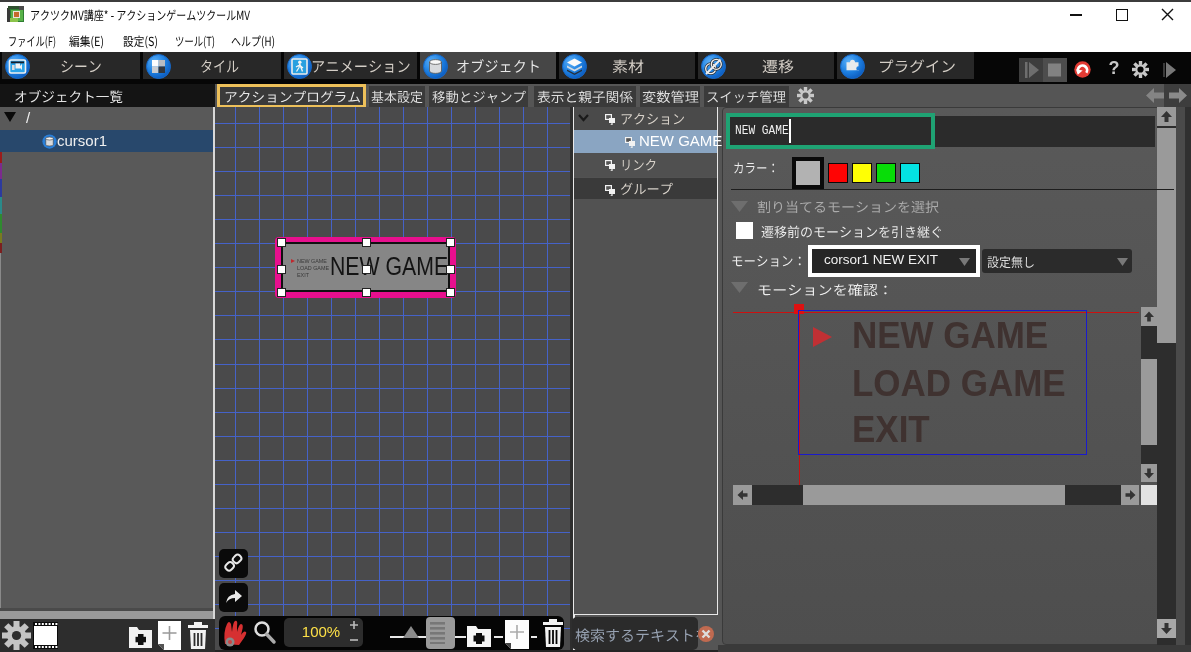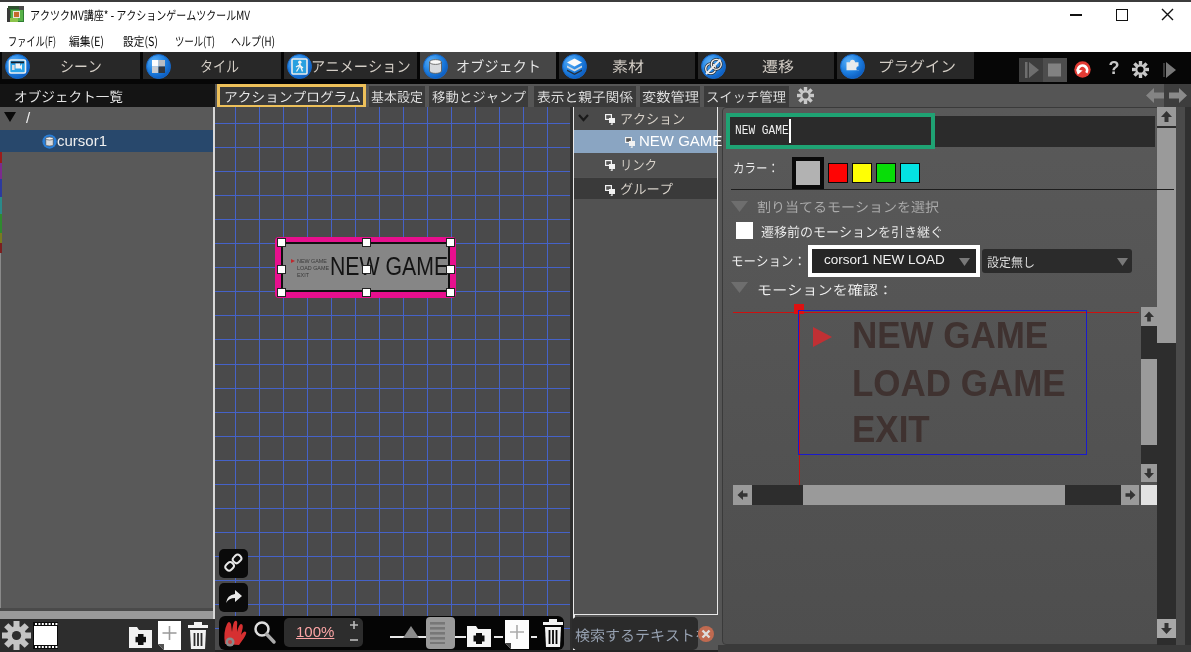--- a/index.html
+++ b/index.html
@@ -429,21 +429,21 @@
     <svg style="position:absolute;left:221px;top:618px" width="27" height="30" viewBox="0 0 27 30">
       <path d="M4 26 Q2 14 6 6 Q8 2 10 6 L11 14 Q12 4 14 3 Q17 2 16 8 L16 14 Q18 6 20 6 Q23 6 21 13 L20 17 Q23 12 25 14 Q26 15 23 20 L18 27 Z" fill="#d63031"></path>
       <circle cx="9" cy="24" r="4.5" fill="#8a8a8a"></circle>
       <circle cx="9" cy="24" r="2" fill="#c44"></circle>
     </svg>
     <svg style="position:absolute;left:252px;top:620px" width="26" height="26" viewBox="0 0 26 26">
       <circle cx="10" cy="9" r="6.5" fill="none" stroke="#ddd" stroke-width="2.5"></circle>
       <line x1="14.5" y1="14" x2="22" y2="22" stroke="#aaa" stroke-width="3.5" stroke-linecap="round"></line>
     </svg>
     <div style="position:absolute;left:284px;top:618px;width:79px;height:29px;background:#2d2d2d;border-radius:5px;"></div>
-    <div style="position:absolute;left:296px;top:623px;width:50px;height:20px;color:#fca5a5;font:15px 'Liberation Sans',sans-serif;text-decoration:underline;">100%</div>
+    <div style="position:absolute;left:296px;top:623px;width:50px;height:20px;color:#fde047;font:15px 'Liberation Sans',sans-serif;text-align:center;">100%</div>
     <svg style="position:absolute;left:347px;top:620px" width="14" height="25" viewBox="0 0 14 25">
       <path d="M7 1 L7 9 M3 5 L11 5" stroke="#bbb" stroke-width="1.6"></path>
       <path d="M3 20 L11 20" stroke="#bbb" stroke-width="1.6"></path>
     </svg>
     <div style="position:absolute;left:390px;top:636px;width:73px;height:2px;background:#e8e8e8;"></div>
     <svg style="position:absolute;left:403px;top:626px" width="16" height="12" viewBox="0 0 16 12">
       <path d="M8 0 L16 12 L0 12 Z" fill="#8a8a8a"></path>
     </svg>
     <div style="position:absolute;left:426px;top:617px;width:29px;height:32px;background:#9a9a9a;border-radius:4px;"></div>
     <svg style="position:absolute;left:429px;top:622px" width="23" height="22" viewBox="0 0 23 22">
@@ -575,21 +575,21 @@
         <path d="M3.2 -6.0V-1.2H2.2V-5.0H0.6V-6.0ZM3.2 -1.7Q3.6 -0.9 4.5 -0.5Q5.3 -0.1 6.5 -0.1Q7.0 -0.1 7.8 -0.1Q8.6 -0.1 9.5 -0.1Q10.3 -0.1 11.1 -0.1Q11.9 -0.1 12.5 -0.2Q12.5 -0.1 12.4 0.1Q12.3 0.3 12.3 0.5Q12.2 0.6 12.2 0.8Q11.7 0.8 10.9 0.8Q10.2 0.9 9.4 0.9Q8.5 0.9 7.8 0.8Q7.0 0.8 6.5 0.8Q5.2 0.8 4.3 0.4Q3.4 -0.1 2.8 -0.9Q2.3 -0.4 1.9 0.0Q1.5 0.5 1.0 1.0L0.5 0.0Q0.9 -0.3 1.4 -0.8Q1.9 -1.3 2.3 -1.7ZM0.7 -10.6 1.4 -11.1Q1.8 -10.7 2.2 -10.3Q2.6 -9.9 2.9 -9.5Q3.3 -9.1 3.4 -8.8L2.6 -8.2Q2.5 -8.5 2.2 -9.0Q1.8 -9.4 1.5 -9.8Q1.1 -10.2 0.7 -10.6ZM5.1 -8.7V-7.5H10.9V-8.7ZM4.2 -9.3H11.8V-6.9H4.2ZM3.8 -10.8H12.3V-10.1H3.8ZM3.6 -6.2H12.3V-5.4H3.6ZM6.4 -10.6H7.2V-7.1H6.4ZM8.6 -10.6H9.4V-7.1H8.6ZM6.6 -7.3 7.5 -7.1Q7.0 -5.7 6.1 -4.7Q5.1 -3.7 3.9 -3.1Q3.9 -3.1 3.7 -3.3Q3.6 -3.4 3.5 -3.5Q3.4 -3.6 3.3 -3.7Q4.4 -4.3 5.3 -5.2Q6.2 -6.1 6.6 -7.3ZM9.7 -6.0Q10.0 -5.5 10.4 -5.1Q10.9 -4.6 11.5 -4.3Q12.0 -3.9 12.6 -3.7Q12.4 -3.6 12.3 -3.4Q12.1 -3.2 12.0 -3.0Q11.4 -3.3 10.9 -3.7Q10.3 -4.1 9.8 -4.6Q9.3 -5.2 8.9 -5.7ZM5.8 -3.2H9.2V-4.0H5.5V-4.6H10.0V-2.5H5.8ZM5.3 -3.2H6.2V-1.9Q6.2 -1.6 6.4 -1.6Q6.6 -1.5 7.2 -1.5Q7.3 -1.5 7.6 -1.5Q7.8 -1.5 8.2 -1.5Q8.6 -1.5 8.9 -1.5Q9.3 -1.5 9.6 -1.5Q9.9 -1.5 10.0 -1.5Q10.3 -1.5 10.5 -1.6Q10.6 -1.6 10.7 -1.9Q10.8 -2.1 10.8 -2.6Q10.9 -2.5 11.2 -2.4Q11.4 -2.3 11.5 -2.3Q11.5 -1.7 11.4 -1.3Q11.2 -1.0 10.9 -0.9Q10.6 -0.8 10.1 -0.8Q10.0 -0.8 9.7 -0.8Q9.4 -0.8 9.0 -0.8Q8.6 -0.8 8.2 -0.8Q7.8 -0.8 7.5 -0.8Q7.2 -0.8 7.1 -0.8Q6.4 -0.8 6.1 -0.8Q5.7 -0.9 5.5 -1.2Q5.3 -1.4 5.3 -1.9Z M21.4 -11.3 22.3 -11.2Q21.8 -10.2 20.9 -9.2Q20.0 -8.3 18.7 -7.5Q18.6 -7.7 18.5 -7.8Q18.4 -7.9 18.3 -8.1Q18.1 -8.2 18.0 -8.2Q19.2 -8.9 20.1 -9.7Q20.9 -10.6 21.4 -11.3ZM21.0 -10.2H24.2V-9.3H20.5ZM23.9 -10.2H24.0L24.2 -10.2L24.8 -9.9Q24.4 -8.8 23.8 -8.0Q23.2 -7.2 22.4 -6.5Q21.6 -5.9 20.7 -5.4Q19.7 -5.0 18.8 -4.7Q18.7 -4.9 18.5 -5.1Q18.4 -5.4 18.3 -5.5Q19.2 -5.7 20.0 -6.1Q20.9 -6.5 21.6 -7.1Q22.4 -7.7 23.0 -8.4Q23.5 -9.1 23.9 -10.0ZM19.7 -8.4 20.3 -8.9Q20.7 -8.7 21.1 -8.4Q21.4 -8.1 21.8 -7.8Q22.1 -7.5 22.3 -7.3L21.6 -6.7Q21.5 -6.9 21.1 -7.2Q20.8 -7.5 20.4 -7.8Q20.0 -8.1 19.7 -8.4ZM22.0 -6.3 23.0 -6.1Q22.4 -5.0 21.4 -3.9Q20.3 -2.9 18.8 -2.1Q18.8 -2.2 18.6 -2.3Q18.5 -2.5 18.4 -2.6Q18.3 -2.7 18.2 -2.8Q19.1 -3.3 19.9 -3.8Q20.6 -4.4 21.2 -5.0Q21.7 -5.7 22.0 -6.3ZM21.7 -5.0H24.8V-4.1H21.1ZM24.5 -5.0H24.7L24.9 -5.0L25.5 -4.7Q25.1 -3.4 24.4 -2.5Q23.7 -1.5 22.8 -0.8Q21.8 -0.1 20.7 0.3Q19.7 0.8 18.5 1.1Q18.4 0.9 18.3 0.6Q18.1 0.4 18.0 0.2Q19.1 0.0 20.1 -0.4Q21.1 -0.8 22.0 -1.4Q22.9 -2.0 23.5 -2.9Q24.1 -3.7 24.5 -4.8ZM20.0 -2.9 20.6 -3.5Q21.1 -3.3 21.5 -3.0Q21.9 -2.7 22.3 -2.3Q22.7 -2.0 22.9 -1.7L22.2 -1.1Q22.0 -1.4 21.6 -1.7Q21.3 -2.0 20.8 -2.4Q20.4 -2.7 20.0 -2.9ZM15.8 -10.2H16.7V1.1H15.8ZM13.6 -7.5H18.3V-6.6H13.6ZM15.8 -7.2 16.4 -6.9Q16.2 -6.2 15.9 -5.4Q15.7 -4.7 15.3 -3.9Q15.0 -3.2 14.6 -2.5Q14.2 -1.9 13.9 -1.4Q13.8 -1.6 13.6 -1.9Q13.5 -2.1 13.4 -2.3Q13.7 -2.7 14.1 -3.3Q14.4 -3.9 14.8 -4.5Q15.1 -5.2 15.4 -5.9Q15.6 -6.5 15.8 -7.2ZM17.7 -11.1 18.4 -10.4Q17.8 -10.1 17.0 -9.9Q16.2 -9.7 15.4 -9.5Q14.6 -9.4 13.8 -9.3Q13.8 -9.4 13.7 -9.7Q13.6 -9.9 13.6 -10.1Q14.3 -10.2 15.1 -10.3Q15.8 -10.5 16.5 -10.7Q17.2 -10.9 17.7 -11.1ZM16.7 -5.8Q16.8 -5.7 17.0 -5.4Q17.3 -5.2 17.6 -4.9Q17.9 -4.5 18.1 -4.3Q18.4 -4.0 18.5 -3.9L17.9 -3.1Q17.8 -3.3 17.6 -3.6Q17.4 -3.9 17.1 -4.3Q16.8 -4.6 16.6 -4.9Q16.4 -5.2 16.2 -5.4Z M26.7 -9.2H38.3V-8.3H26.7ZM28.0 -4.9H31.7V-4.1H28.0ZM28.0 -2.7H31.7V-1.9H28.0ZM33.9 -6.9H34.8V-1.4H33.9ZM31.3 -7.1H32.3V-0.1Q32.3 0.3 32.2 0.5Q32.1 0.7 31.8 0.9Q31.5 1.0 31.1 1.0Q30.6 1.0 30.0 1.0Q29.9 0.8 29.9 0.6Q29.8 0.3 29.7 0.1Q30.1 0.1 30.6 0.1Q31.0 0.2 31.1 0.1Q31.2 0.1 31.3 0.1Q31.3 0.0 31.3 -0.1ZM36.5 -7.4H37.4V-0.2Q37.4 0.3 37.3 0.5Q37.2 0.7 36.9 0.9Q36.6 1.0 36.1 1.0Q35.6 1.0 34.9 1.0Q34.8 0.8 34.7 0.5Q34.6 0.3 34.5 0.1Q35.1 0.1 35.6 0.1Q36.0 0.1 36.2 0.1Q36.4 0.1 36.4 0.0Q36.5 -0.0 36.5 -0.2ZM28.7 -11.0 29.6 -11.4Q30.0 -10.9 30.4 -10.4Q30.7 -9.9 30.9 -9.5L29.9 -9.1Q29.8 -9.5 29.4 -10.0Q29.1 -10.6 28.7 -11.0ZM35.4 -11.4 36.4 -11.1Q36.1 -10.4 35.7 -9.8Q35.2 -9.1 34.9 -8.7L34.0 -9.0Q34.3 -9.3 34.5 -9.7Q34.8 -10.2 35.0 -10.6Q35.2 -11.0 35.4 -11.4ZM27.5 -7.1H31.6V-6.2H28.4V1.0H27.5Z M46.3 -9.2Q46.2 -8.2 46.0 -7.0Q45.8 -5.9 45.5 -4.8Q45.1 -3.4 44.6 -2.5Q44.1 -1.5 43.6 -1.1Q43.1 -0.6 42.5 -0.6Q41.9 -0.6 41.4 -1.0Q40.8 -1.5 40.5 -2.3Q40.1 -3.1 40.1 -4.2Q40.1 -5.3 40.6 -6.3Q41.0 -7.3 41.8 -8.0Q42.6 -8.8 43.6 -9.2Q44.6 -9.7 45.8 -9.7Q47.0 -9.7 47.9 -9.3Q48.8 -8.9 49.5 -8.2Q50.1 -7.6 50.5 -6.6Q50.8 -5.7 50.8 -4.7Q50.8 -3.3 50.2 -2.2Q49.7 -1.1 48.6 -0.5Q47.5 0.2 45.9 0.4L45.3 -0.6Q45.6 -0.6 45.9 -0.7Q46.2 -0.7 46.4 -0.8Q47.1 -0.9 47.7 -1.2Q48.2 -1.5 48.7 -2.0Q49.2 -2.5 49.5 -3.2Q49.7 -3.9 49.7 -4.8Q49.7 -5.6 49.5 -6.3Q49.2 -7.0 48.7 -7.5Q48.2 -8.1 47.5 -8.4Q46.7 -8.7 45.8 -8.7Q44.7 -8.7 43.9 -8.3Q43.0 -7.9 42.4 -7.2Q41.8 -6.6 41.5 -5.8Q41.2 -5.0 41.2 -4.3Q41.2 -3.4 41.4 -2.9Q41.6 -2.4 41.9 -2.1Q42.2 -1.8 42.5 -1.8Q42.8 -1.8 43.1 -2.2Q43.5 -2.5 43.8 -3.2Q44.1 -3.9 44.5 -5.0Q44.8 -6.0 45.0 -7.1Q45.2 -8.2 45.2 -9.2Z M54.4 -9.6Q54.6 -9.6 54.9 -9.6Q55.2 -9.5 55.5 -9.5Q55.8 -9.5 56.2 -9.5Q56.7 -9.5 57.3 -9.5Q57.9 -9.5 58.6 -9.5Q59.3 -9.5 59.9 -9.5Q60.5 -9.5 61.0 -9.5Q61.5 -9.5 61.7 -9.5Q62.0 -9.5 62.3 -9.5Q62.6 -9.6 62.8 -9.6V-8.5Q62.5 -8.5 62.3 -8.5Q62.1 -8.5 61.7 -8.5Q61.5 -8.5 61.0 -8.5Q60.5 -8.5 59.8 -8.5Q59.2 -8.5 58.5 -8.5Q57.8 -8.5 57.2 -8.5Q56.6 -8.5 56.1 -8.5Q55.7 -8.5 55.5 -8.5Q55.2 -8.5 54.9 -8.5Q54.6 -8.5 54.4 -8.5ZM58.3 -5.2Q58.3 -4.9 58.3 -4.4Q58.3 -3.9 58.3 -3.4Q58.3 -2.9 58.3 -2.5Q58.3 -2.1 58.3 -2.0Q58.3 -1.5 58.7 -1.2Q59.1 -0.9 60.0 -0.9Q60.9 -0.9 61.7 -0.9Q62.6 -1.0 63.4 -1.1L63.3 0.1Q62.8 0.1 62.3 0.1Q61.7 0.2 61.1 0.2Q60.5 0.2 59.8 0.2Q58.9 0.2 58.3 -0.0Q57.7 -0.2 57.5 -0.7Q57.2 -1.1 57.2 -1.6Q57.2 -2.0 57.2 -2.5Q57.2 -2.9 57.2 -3.4Q57.2 -3.9 57.2 -4.4Q57.2 -4.9 57.2 -5.3Q57.2 -5.5 57.2 -5.8Q57.2 -6.2 57.2 -6.6Q57.2 -7.1 57.2 -7.5Q57.2 -8.0 57.2 -8.3Q57.2 -8.7 57.2 -8.9L58.3 -8.8Q58.3 -8.7 58.3 -8.3Q58.3 -7.9 58.3 -7.5Q58.3 -7.0 58.3 -6.5Q58.3 -6.1 58.3 -5.7Q58.3 -5.4 58.3 -5.2ZM53.5 -5.8Q53.8 -5.7 54.1 -5.7Q54.5 -5.7 54.7 -5.7Q54.9 -5.7 55.4 -5.7Q55.9 -5.7 56.6 -5.7Q57.2 -5.7 58.0 -5.7Q58.8 -5.7 59.5 -5.7Q60.3 -5.7 60.9 -5.7Q61.6 -5.7 62.1 -5.7Q62.5 -5.7 62.7 -5.7Q62.9 -5.7 63.0 -5.7Q63.2 -5.7 63.4 -5.7Q63.6 -5.7 63.8 -5.7L63.8 -4.6Q63.6 -4.7 63.3 -4.7Q63.0 -4.7 62.7 -4.7Q62.5 -4.7 62.1 -4.7Q61.6 -4.7 60.9 -4.7Q60.3 -4.7 59.5 -4.7Q58.8 -4.7 58.0 -4.7Q57.2 -4.7 56.6 -4.7Q55.9 -4.7 55.4 -4.7Q54.9 -4.7 54.7 -4.7Q54.5 -4.7 54.1 -4.7Q53.8 -4.6 53.5 -4.6Z M66.3 -5.8Q66.5 -5.8 66.8 -5.8Q67.1 -5.8 67.4 -5.8Q67.8 -5.8 68.1 -5.8Q68.3 -5.8 68.8 -5.8Q69.2 -5.8 69.8 -5.8Q70.4 -5.8 71.0 -5.8Q71.7 -5.8 72.4 -5.8Q73.0 -5.8 73.6 -5.8Q74.2 -5.8 74.6 -5.8Q75.1 -5.8 75.3 -5.8Q75.8 -5.8 76.1 -5.8Q76.4 -5.8 76.7 -5.8V-4.5Q76.5 -4.5 76.1 -4.6Q75.7 -4.6 75.3 -4.6Q75.1 -4.6 74.6 -4.6Q74.2 -4.6 73.6 -4.6Q73.0 -4.6 72.4 -4.6Q71.7 -4.6 71.0 -4.6Q70.4 -4.6 69.8 -4.6Q69.2 -4.6 68.8 -4.6Q68.3 -4.6 68.1 -4.6Q67.6 -4.6 67.1 -4.6Q66.6 -4.6 66.3 -4.5Z M81.9 -10.4Q82.2 -10.2 82.6 -9.9Q83.0 -9.7 83.4 -9.4Q83.8 -9.1 84.2 -8.9Q84.5 -8.6 84.7 -8.5L84.1 -7.5Q83.9 -7.7 83.5 -8.0Q83.2 -8.2 82.8 -8.5Q82.4 -8.8 82.0 -9.0Q81.6 -9.3 81.3 -9.5ZM80.0 -0.7Q80.7 -0.9 81.4 -1.1Q82.2 -1.3 82.9 -1.6Q83.7 -1.9 84.3 -2.3Q85.4 -2.9 86.3 -3.7Q87.2 -4.5 88.0 -5.4Q88.7 -6.3 89.2 -7.2L89.9 -6.1Q89.0 -4.8 87.7 -3.5Q86.4 -2.3 84.9 -1.3Q84.2 -0.9 83.4 -0.6Q82.7 -0.2 81.9 0.0Q81.2 0.2 80.6 0.4ZM80.0 -7.3Q80.2 -7.2 80.6 -6.9Q81.0 -6.7 81.5 -6.4Q81.9 -6.1 82.2 -5.9Q82.6 -5.7 82.8 -5.5L82.2 -4.6Q82.0 -4.8 81.6 -5.0Q81.3 -5.2 80.8 -5.5Q80.4 -5.8 80.1 -6.0Q79.7 -6.3 79.4 -6.4Z M93.9 -7.4Q94.0 -7.4 94.3 -7.4Q94.5 -7.4 94.8 -7.4Q95.1 -7.4 95.2 -7.4Q95.4 -7.4 95.9 -7.4Q96.4 -7.4 97.0 -7.4Q97.6 -7.4 98.2 -7.4Q98.9 -7.4 99.4 -7.4Q99.9 -7.4 100.2 -7.4Q100.5 -7.4 100.7 -7.4Q100.9 -7.4 101.1 -7.4Q101.0 -7.3 101.0 -7.1Q101.0 -6.9 101.0 -6.7Q101.0 -6.6 101.0 -6.1Q101.0 -5.7 101.0 -5.0Q101.0 -4.3 101.0 -3.6Q101.0 -2.8 101.0 -2.1Q101.0 -1.4 101.0 -0.8Q101.0 -0.3 101.0 0.0Q101.0 0.2 101.0 0.4Q101.1 0.6 101.1 0.8H100.0Q100.0 0.6 100.0 0.4Q100.0 0.2 100.0 -0.0Q100.0 -0.4 100.0 -0.9Q100.0 -1.5 100.0 -2.2Q100.0 -2.9 100.0 -3.6Q100.0 -4.3 100.0 -4.9Q100.0 -5.5 100.0 -5.9Q100.0 -6.3 100.0 -6.4Q99.9 -6.4 99.6 -6.4Q99.2 -6.4 98.8 -6.4Q98.3 -6.4 97.7 -6.4Q97.2 -6.4 96.7 -6.4Q96.2 -6.4 95.8 -6.4Q95.4 -6.4 95.2 -6.4Q95.1 -6.4 94.8 -6.4Q94.5 -6.4 94.3 -6.4Q94.0 -6.4 93.9 -6.4ZM94.2 -4.2Q94.4 -4.2 94.7 -4.2Q95.0 -4.2 95.3 -4.2Q95.5 -4.2 95.9 -4.2Q96.3 -4.2 96.9 -4.2Q97.5 -4.2 98.1 -4.2Q98.7 -4.2 99.2 -4.2Q99.7 -4.2 100.1 -4.2Q100.5 -4.2 100.6 -4.2V-3.2Q100.5 -3.2 100.1 -3.2Q99.7 -3.2 99.2 -3.2Q98.7 -3.2 98.1 -3.2Q97.5 -3.2 96.9 -3.2Q96.3 -3.2 95.9 -3.2Q95.5 -3.2 95.4 -3.2Q95.0 -3.2 94.7 -3.2Q94.4 -3.2 94.2 -3.2ZM93.7 -0.8Q93.9 -0.8 94.2 -0.8Q94.5 -0.8 94.8 -0.8Q95.0 -0.8 95.4 -0.8Q95.9 -0.8 96.5 -0.8Q97.1 -0.8 97.7 -0.8Q98.4 -0.8 99.0 -0.8Q99.6 -0.8 100.0 -0.8Q100.4 -0.8 100.6 -0.8V0.2Q100.4 0.2 100.0 0.2Q99.5 0.2 99.0 0.2Q98.4 0.2 97.7 0.2Q97.1 0.2 96.5 0.2Q95.9 0.2 95.4 0.2Q95.0 0.2 94.8 0.2Q94.5 0.2 94.2 0.2Q93.9 0.2 93.7 0.2Z M107.0 -9.9Q107.3 -9.6 107.8 -9.3Q108.2 -8.9 108.7 -8.5Q109.2 -8.1 109.6 -7.8Q110.0 -7.4 110.3 -7.1L109.4 -6.2Q109.2 -6.5 108.8 -6.9Q108.4 -7.3 108.0 -7.7Q107.5 -8.1 107.0 -8.5Q106.6 -8.8 106.2 -9.1ZM105.8 -0.8Q107.0 -1.0 107.9 -1.3Q108.9 -1.6 109.6 -2.0Q110.4 -2.4 111.0 -2.8Q112.0 -3.5 112.9 -4.3Q113.7 -5.2 114.4 -6.1Q115.0 -7.0 115.4 -7.8L116.0 -6.6Q115.6 -5.8 114.9 -4.9Q114.3 -4.1 113.4 -3.3Q112.6 -2.5 111.6 -1.8Q111.0 -1.4 110.2 -1.0Q109.4 -0.6 108.5 -0.3Q107.6 0.1 106.5 0.3Z M123.0 -10.7Q122.9 -10.3 122.8 -9.7Q122.6 -9.2 122.4 -8.5Q122.1 -7.9 121.8 -7.2Q121.5 -6.6 121.1 -6.1Q121.3 -6.2 121.6 -6.3Q121.9 -6.4 122.3 -6.5Q122.6 -6.6 122.9 -6.6Q123.6 -6.6 124.1 -6.1Q124.7 -5.7 124.7 -4.8Q124.7 -4.6 124.7 -4.2Q124.7 -3.8 124.7 -3.4Q124.7 -2.9 124.7 -2.5Q124.7 -2.1 124.7 -1.8H123.7Q123.7 -2.0 123.7 -2.4Q123.7 -2.8 123.7 -3.2Q123.8 -3.6 123.8 -3.9Q123.8 -4.3 123.8 -4.6Q123.7 -5.2 123.4 -5.4Q123.1 -5.7 122.5 -5.7Q121.9 -5.7 121.3 -5.4Q120.7 -5.2 120.3 -4.7Q120.0 -4.4 119.7 -4.1Q119.5 -3.7 119.1 -3.3L118.2 -4.0Q119.2 -4.9 119.8 -5.8Q120.4 -6.6 120.8 -7.3Q121.2 -8.0 121.4 -8.6Q121.6 -9.1 121.8 -9.7Q121.9 -10.3 121.9 -10.8ZM118.5 -9.2Q119.1 -9.1 119.7 -9.1Q120.3 -9.1 120.7 -9.1Q121.6 -9.1 122.6 -9.1Q123.6 -9.2 124.6 -9.3Q125.7 -9.4 126.6 -9.5L126.6 -8.5Q125.9 -8.4 125.1 -8.3Q124.3 -8.3 123.6 -8.2Q122.8 -8.2 122.0 -8.1Q121.3 -8.1 120.7 -8.1Q120.4 -8.1 120.0 -8.1Q119.7 -8.1 119.3 -8.2Q118.9 -8.2 118.5 -8.2ZM128.5 -6.0Q128.3 -5.9 128.1 -5.8Q127.9 -5.8 127.7 -5.7Q127.5 -5.6 127.3 -5.5Q126.6 -5.2 125.7 -4.9Q124.8 -4.5 123.9 -4.0Q123.3 -3.6 122.8 -3.2Q122.3 -2.9 122.0 -2.5Q121.7 -2.1 121.7 -1.6Q121.7 -1.2 121.9 -1.0Q122.0 -0.7 122.4 -0.6Q122.7 -0.5 123.1 -0.4Q123.5 -0.4 124.0 -0.4Q124.8 -0.4 125.8 -0.5Q126.7 -0.6 127.6 -0.7L127.6 0.4Q127.1 0.4 126.5 0.5Q125.8 0.5 125.2 0.6Q124.6 0.6 124.0 0.6Q123.1 0.6 122.3 0.4Q121.6 0.3 121.1 -0.2Q120.7 -0.6 120.7 -1.5Q120.7 -2.1 120.9 -2.6Q121.2 -3.1 121.7 -3.5Q122.1 -3.9 122.7 -4.3Q123.2 -4.6 123.8 -4.9Q124.4 -5.3 125.0 -5.5Q125.5 -5.8 126.0 -6.0Q126.5 -6.2 127.0 -6.4Q127.3 -6.6 127.5 -6.7Q127.8 -6.8 128.0 -7.0Z M135.6 -4.8H136.6Q136.6 -4.8 136.6 -4.7Q136.5 -4.6 136.5 -4.5Q136.5 -4.4 136.5 -4.3Q136.4 -2.7 136.3 -1.7Q136.2 -0.7 136.0 -0.2Q135.8 0.4 135.6 0.6Q135.4 0.8 135.2 0.9Q134.9 1.0 134.6 1.0Q134.3 1.1 133.7 1.1Q133.1 1.0 132.5 1.0Q132.5 0.8 132.4 0.5Q132.3 0.2 132.1 -0.0Q132.8 0.0 133.4 0.0Q134.0 0.1 134.2 0.1Q134.4 0.1 134.5 0.0Q134.7 0.0 134.8 -0.1Q135.0 -0.2 135.1 -0.7Q135.2 -1.2 135.3 -2.2Q135.5 -3.1 135.5 -4.7ZM131.7 -7.7H132.7Q132.6 -6.9 132.5 -6.1Q132.3 -5.3 132.2 -4.6Q132.0 -3.8 131.9 -3.2L130.9 -3.4Q131.1 -3.9 131.2 -4.7Q131.4 -5.4 131.5 -6.2Q131.6 -7.0 131.7 -7.7ZM140.1 -11.2H141.0V1.1H140.1ZM131.7 -4.8H135.9V-3.9H131.6ZM132.1 -7.7H135.5V-9.8H131.3V-10.8H136.5V-6.7H132.1Z M145.3 -9.3Q146.7 -9.1 147.9 -9.1Q149.2 -9.0 150.2 -9.1Q151.0 -9.2 151.8 -9.4Q152.5 -9.5 153.2 -9.8L153.4 -8.8Q152.7 -8.6 152.0 -8.4Q151.2 -8.3 150.4 -8.2Q149.4 -8.1 148.1 -8.1Q146.8 -8.1 145.4 -8.3ZM145.1 -6.5Q146.2 -6.4 147.3 -6.3Q148.3 -6.3 149.3 -6.3Q150.3 -6.4 151.0 -6.5Q152.0 -6.6 152.7 -6.8Q153.5 -6.9 154.0 -7.1L154.2 -6.1Q153.6 -5.9 152.9 -5.8Q152.2 -5.7 151.4 -5.5Q150.6 -5.5 149.6 -5.4Q148.5 -5.4 147.4 -5.4Q146.3 -5.4 145.1 -5.5ZM149.5 -9.4Q149.4 -9.7 149.4 -10.0Q149.3 -10.3 149.2 -10.6L150.3 -10.8Q150.3 -10.2 150.5 -9.6Q150.6 -9.0 150.8 -8.4Q151.0 -7.8 151.1 -7.3Q151.3 -6.8 151.5 -6.2Q151.8 -5.6 152.1 -5.0Q152.4 -4.5 152.7 -3.9Q152.8 -3.8 152.9 -3.6Q153.1 -3.5 153.2 -3.4L152.7 -2.5Q152.3 -2.6 151.8 -2.7Q151.3 -2.8 150.8 -2.8Q150.3 -2.9 149.8 -3.0L149.9 -3.8Q150.4 -3.7 151.0 -3.7Q151.6 -3.6 151.9 -3.6Q151.3 -4.4 150.9 -5.4Q150.5 -6.3 150.2 -7.1Q150.1 -7.6 149.9 -8.0Q149.8 -8.4 149.7 -8.7Q149.6 -9.1 149.5 -9.4ZM147.0 -3.6Q146.7 -3.2 146.6 -2.9Q146.4 -2.5 146.4 -2.0Q146.4 -1.2 147.2 -0.8Q147.9 -0.4 149.4 -0.4Q150.3 -0.4 151.1 -0.4Q151.8 -0.5 152.5 -0.7L152.5 0.4Q151.8 0.5 151.0 0.6Q150.3 0.7 149.4 0.7Q148.2 0.7 147.3 0.4Q146.4 0.1 145.9 -0.4Q145.5 -1.0 145.4 -1.9Q145.4 -2.4 145.6 -2.9Q145.7 -3.3 146.0 -3.8Z M161.4 -10.8H162.3V1.1H161.4ZM165.0 -11.1H165.8V-0.8H165.0ZM167.2 -10.2 168.1 -9.9Q167.9 -9.4 167.7 -8.9Q167.5 -8.4 167.3 -7.9Q167.0 -7.4 166.8 -7.0L166.2 -7.3Q166.3 -7.7 166.5 -8.2Q166.7 -8.7 166.9 -9.2Q167.1 -9.8 167.2 -10.2ZM162.8 -9.8 163.5 -10.1Q163.8 -9.5 164.1 -8.7Q164.3 -8.0 164.4 -7.4L163.7 -7.1Q163.6 -7.7 163.3 -8.4Q163.1 -9.2 162.8 -9.8ZM162.7 -6.8H168.3V-5.9H162.7ZM161.9 -0.5H168.5V0.4H161.9ZM164.8 -6.3 165.5 -6.0Q165.2 -5.2 164.8 -4.3Q164.4 -3.4 163.9 -2.7Q163.4 -1.9 162.9 -1.4Q162.8 -1.6 162.7 -1.9Q162.5 -2.1 162.4 -2.3Q162.9 -2.8 163.3 -3.4Q163.8 -4.1 164.2 -4.8Q164.6 -5.6 164.8 -6.3ZM165.7 -5.5Q165.9 -5.4 166.1 -5.1Q166.4 -4.9 166.7 -4.5Q167.0 -4.2 167.3 -3.9Q167.7 -3.5 167.9 -3.3Q168.1 -3.0 168.3 -2.9L167.7 -2.1Q167.5 -2.4 167.2 -2.8Q166.9 -3.2 166.5 -3.6Q166.1 -4.1 165.8 -4.5Q165.5 -4.9 165.3 -5.1ZM158.6 -11.3 159.4 -11.0Q159.2 -10.5 158.9 -10.0Q158.6 -9.4 158.3 -8.9Q158.1 -8.4 157.8 -8.0L157.2 -8.3Q157.4 -8.7 157.7 -9.3Q157.9 -9.8 158.2 -10.3Q158.4 -10.9 158.6 -11.3ZM159.9 -9.8 160.7 -9.4Q160.3 -8.7 159.8 -7.8Q159.3 -7.0 158.7 -6.2Q158.2 -5.4 157.7 -4.8L157.2 -5.2Q157.5 -5.6 157.9 -6.2Q158.3 -6.8 158.6 -7.4Q159.0 -8.0 159.3 -8.6Q159.7 -9.3 159.9 -9.8ZM156.5 -8.5 157.0 -9.2Q157.3 -8.9 157.7 -8.5Q158.0 -8.1 158.3 -7.7Q158.6 -7.3 158.8 -7.0L158.3 -6.3Q158.1 -6.6 157.8 -7.0Q157.5 -7.4 157.2 -7.8Q156.8 -8.2 156.5 -8.5ZM159.4 -6.7 160.1 -7.0Q160.4 -6.6 160.6 -6.1Q160.8 -5.5 161.0 -5.0Q161.2 -4.6 161.2 -4.2L160.5 -3.8Q160.4 -4.2 160.3 -4.7Q160.1 -5.2 159.9 -5.8Q159.7 -6.3 159.4 -6.7ZM156.4 -5.4Q157.2 -5.4 158.3 -5.5Q159.4 -5.5 160.6 -5.6L160.6 -4.7Q159.5 -4.7 158.4 -4.6Q157.3 -4.5 156.5 -4.5ZM159.7 -3.5 160.4 -3.7Q160.6 -3.1 160.8 -2.4Q161.0 -1.7 161.0 -1.2L160.3 -1.0Q160.2 -1.5 160.1 -2.2Q159.9 -2.9 159.7 -3.5ZM157.2 -3.6 158.0 -3.5Q157.8 -2.5 157.6 -1.6Q157.4 -0.7 157.1 -0.0Q157.0 -0.1 156.9 -0.2Q156.7 -0.2 156.6 -0.3Q156.4 -0.4 156.3 -0.4Q156.7 -1.0 156.9 -1.9Q157.0 -2.7 157.2 -3.6ZM158.5 -5.0H159.3V1.1H158.5Z M177.3 -7.7Q177.5 -7.4 177.7 -7.1Q177.9 -6.7 178.1 -6.3Q178.3 -6.0 178.4 -5.7L177.7 -5.4Q177.6 -5.7 177.4 -6.0Q177.2 -6.4 177.0 -6.7Q176.8 -7.1 176.6 -7.4ZM178.8 -8.3Q179.0 -8.1 179.2 -7.7Q179.4 -7.3 179.6 -7.0Q179.8 -6.6 180.0 -6.3L179.3 -6.0Q179.1 -6.3 178.9 -6.7Q178.7 -7.0 178.5 -7.4Q178.3 -7.7 178.1 -8.0ZM178.0 -10.0Q177.8 -9.8 177.5 -9.6Q177.3 -9.3 177.1 -9.2Q176.7 -8.9 176.3 -8.5Q175.8 -8.1 175.2 -7.6Q174.7 -7.2 174.2 -6.7Q173.7 -6.3 173.4 -6.0Q173.0 -5.7 172.8 -5.4Q172.7 -5.2 172.8 -5.0Q173.0 -4.8 173.4 -4.4Q173.8 -4.1 174.2 -3.7Q174.7 -3.3 175.2 -2.8Q175.8 -2.4 176.3 -1.9Q176.8 -1.4 177.3 -0.9Q177.9 -0.4 178.3 -0.0L177.3 0.9Q177.1 0.6 176.9 0.4Q176.7 0.1 176.4 -0.1Q176.1 -0.5 175.6 -1.0Q175.1 -1.4 174.5 -2.0Q173.9 -2.5 173.4 -3.0Q172.8 -3.5 172.3 -3.9Q171.7 -4.4 171.6 -4.8Q171.4 -5.2 171.6 -5.6Q171.9 -6.0 172.4 -6.6Q172.8 -6.9 173.3 -7.3Q173.8 -7.7 174.4 -8.2Q174.9 -8.7 175.4 -9.1Q175.9 -9.6 176.3 -9.9Q176.5 -10.2 176.7 -10.4Q176.9 -10.7 177.0 -10.8Z" fill="#ececec"></path>
       </svg>
     </div>
     <div style="position:absolute;left:731px;top:252px;">
       <svg width="77" height="17" viewBox="0 -14 77 17" style="display:block;overflow:visible">
         <path d="M2.3 -9.6Q2.5 -9.6 2.8 -9.6Q3.1 -9.5 3.4 -9.5Q3.6 -9.5 4.1 -9.5Q4.5 -9.5 5.1 -9.5Q5.7 -9.5 6.3 -9.5Q7.0 -9.5 7.6 -9.5Q8.2 -9.5 8.6 -9.5Q9.1 -9.5 9.3 -9.5Q9.6 -9.5 9.9 -9.5Q10.2 -9.6 10.4 -9.6V-8.5Q10.1 -8.5 9.9 -8.5Q9.7 -8.5 9.3 -8.5Q9.1 -8.5 8.6 -8.5Q8.2 -8.5 7.5 -8.5Q6.9 -8.5 6.3 -8.5Q5.6 -8.5 5.0 -8.5Q4.4 -8.5 4.0 -8.5Q3.6 -8.5 3.4 -8.5Q3.1 -8.5 2.8 -8.5Q2.5 -8.5 2.3 -8.5ZM6.1 -5.2Q6.1 -4.9 6.1 -4.4Q6.1 -3.9 6.1 -3.4Q6.1 -2.9 6.1 -2.5Q6.1 -2.1 6.1 -2.0Q6.1 -1.5 6.5 -1.2Q6.8 -0.9 7.7 -0.9Q8.6 -0.9 9.4 -0.9Q10.2 -1.0 11.0 -1.1L10.9 0.1Q10.4 0.1 9.9 0.1Q9.3 0.2 8.7 0.2Q8.1 0.2 7.5 0.2Q6.6 0.2 6.0 -0.0Q5.5 -0.2 5.3 -0.7Q5.0 -1.1 5.0 -1.6Q5.0 -2.0 5.0 -2.5Q5.0 -2.9 5.0 -3.4Q5.0 -3.9 5.0 -4.4Q5.0 -4.9 5.0 -5.3Q5.0 -5.5 5.0 -5.8Q5.0 -6.2 5.0 -6.6Q5.0 -7.1 5.0 -7.5Q5.0 -8.0 5.0 -8.3Q5.0 -8.7 5.0 -8.9L6.1 -8.8Q6.1 -8.7 6.1 -8.3Q6.1 -7.9 6.1 -7.5Q6.1 -7.0 6.1 -6.5Q6.1 -6.1 6.1 -5.7Q6.1 -5.4 6.1 -5.2ZM1.4 -5.8Q1.7 -5.7 2.0 -5.7Q2.4 -5.7 2.6 -5.7Q2.8 -5.7 3.3 -5.7Q3.8 -5.7 4.4 -5.7Q5.0 -5.7 5.8 -5.7Q6.5 -5.7 7.2 -5.7Q8.0 -5.7 8.6 -5.7Q9.2 -5.7 9.7 -5.7Q10.1 -5.7 10.3 -5.7Q10.4 -5.7 10.6 -5.7Q10.8 -5.7 11.0 -5.7Q11.2 -5.7 11.3 -5.7L11.3 -4.6Q11.1 -4.7 10.8 -4.7Q10.5 -4.7 10.3 -4.7Q10.1 -4.7 9.7 -4.7Q9.2 -4.7 8.6 -4.7Q8.0 -4.7 7.2 -4.7Q6.5 -4.7 5.8 -4.7Q5.0 -4.7 4.4 -4.7Q3.7 -4.7 3.3 -4.7Q2.8 -4.7 2.6 -4.7Q2.4 -4.7 2.0 -4.7Q1.7 -4.6 1.4 -4.6Z M13.8 -5.8Q14.0 -5.8 14.2 -5.8Q14.5 -5.8 14.8 -5.8Q15.2 -5.8 15.5 -5.8Q15.7 -5.8 16.1 -5.8Q16.6 -5.8 17.1 -5.8Q17.7 -5.8 18.3 -5.8Q18.9 -5.8 19.6 -5.8Q20.2 -5.8 20.8 -5.8Q21.3 -5.8 21.7 -5.8Q22.2 -5.8 22.4 -5.8Q22.8 -5.8 23.2 -5.8Q23.5 -5.8 23.7 -5.8V-4.5Q23.5 -4.5 23.2 -4.6Q22.8 -4.6 22.4 -4.6Q22.2 -4.6 21.8 -4.6Q21.3 -4.6 20.8 -4.6Q20.2 -4.6 19.6 -4.6Q18.9 -4.6 18.3 -4.6Q17.7 -4.6 17.1 -4.6Q16.6 -4.6 16.1 -4.6Q15.7 -4.6 15.5 -4.6Q15.0 -4.6 14.5 -4.6Q14.1 -4.6 13.8 -4.5Z M28.8 -10.4Q29.0 -10.2 29.4 -9.9Q29.8 -9.7 30.2 -9.4Q30.6 -9.1 30.9 -8.9Q31.3 -8.6 31.5 -8.5L30.9 -7.5Q30.7 -7.7 30.3 -8.0Q30.0 -8.2 29.6 -8.5Q29.2 -8.8 28.8 -9.0Q28.5 -9.3 28.2 -9.5ZM26.9 -0.7Q27.6 -0.9 28.3 -1.1Q29.0 -1.3 29.7 -1.6Q30.4 -1.9 31.1 -2.3Q32.1 -2.9 33.0 -3.7Q33.9 -4.5 34.6 -5.4Q35.3 -6.3 35.8 -7.2L36.4 -6.1Q35.6 -4.8 34.4 -3.5Q33.1 -2.3 31.6 -1.3Q31.0 -0.9 30.2 -0.6Q29.5 -0.2 28.8 0.0Q28.0 0.2 27.5 0.4ZM26.9 -7.3Q27.2 -7.2 27.5 -6.9Q27.9 -6.7 28.3 -6.4Q28.7 -6.1 29.1 -5.9Q29.4 -5.7 29.6 -5.5L29.0 -4.6Q28.8 -4.8 28.5 -5.0Q28.1 -5.2 27.7 -5.5Q27.3 -5.8 27.0 -6.0Q26.6 -6.3 26.3 -6.4Z M40.3 -7.4Q40.4 -7.4 40.6 -7.4Q40.9 -7.4 41.1 -7.4Q41.4 -7.4 41.6 -7.4Q41.8 -7.4 42.2 -7.4Q42.7 -7.4 43.3 -7.4Q43.9 -7.4 44.5 -7.4Q45.1 -7.4 45.6 -7.4Q46.1 -7.4 46.4 -7.4Q46.6 -7.4 46.8 -7.4Q47.0 -7.4 47.2 -7.4Q47.2 -7.3 47.2 -7.1Q47.2 -6.9 47.2 -6.7Q47.2 -6.6 47.2 -6.1Q47.2 -5.7 47.2 -5.0Q47.2 -4.3 47.2 -3.6Q47.2 -2.8 47.2 -2.1Q47.2 -1.4 47.2 -0.8Q47.2 -0.3 47.2 0.0Q47.2 0.2 47.2 0.4Q47.2 0.6 47.2 0.8H46.2Q46.2 0.6 46.2 0.4Q46.2 0.2 46.2 -0.0Q46.2 -0.4 46.2 -0.9Q46.2 -1.5 46.2 -2.2Q46.2 -2.9 46.2 -3.6Q46.2 -4.3 46.2 -4.9Q46.2 -5.5 46.2 -5.9Q46.2 -6.3 46.2 -6.4Q46.1 -6.4 45.8 -6.4Q45.4 -6.4 45.0 -6.4Q44.5 -6.4 44.0 -6.4Q43.5 -6.4 43.0 -6.4Q42.5 -6.4 42.1 -6.4Q41.7 -6.4 41.6 -6.4Q41.4 -6.4 41.1 -6.4Q40.9 -6.4 40.6 -6.4Q40.4 -6.4 40.3 -6.4ZM40.6 -4.2Q40.7 -4.2 41.1 -4.2Q41.4 -4.2 41.7 -4.2Q41.8 -4.2 42.2 -4.2Q42.6 -4.2 43.2 -4.2Q43.7 -4.2 44.3 -4.2Q44.9 -4.2 45.4 -4.2Q45.9 -4.2 46.2 -4.2Q46.6 -4.2 46.7 -4.2V-3.2Q46.6 -3.2 46.2 -3.2Q45.9 -3.2 45.4 -3.2Q44.9 -3.2 44.3 -3.2Q43.7 -3.2 43.2 -3.2Q42.6 -3.2 42.2 -3.2Q41.8 -3.2 41.7 -3.2Q41.4 -3.2 41.1 -3.2Q40.7 -3.2 40.6 -3.2ZM40.1 -0.8Q40.3 -0.8 40.6 -0.8Q40.8 -0.8 41.2 -0.8Q41.3 -0.8 41.8 -0.8Q42.2 -0.8 42.8 -0.8Q43.4 -0.8 44.0 -0.8Q44.6 -0.8 45.2 -0.8Q45.7 -0.8 46.1 -0.8Q46.6 -0.8 46.7 -0.8V0.2Q46.5 0.2 46.1 0.2Q45.7 0.2 45.1 0.2Q44.6 0.2 44.0 0.2Q43.3 0.2 42.8 0.2Q42.2 0.2 41.8 0.2Q41.3 0.2 41.2 0.2Q40.9 0.2 40.6 0.2Q40.3 0.2 40.1 0.2Z M52.8 -9.9Q53.2 -9.6 53.6 -9.3Q54.0 -8.9 54.5 -8.5Q55.0 -8.1 55.4 -7.8Q55.8 -7.4 56.0 -7.1L55.2 -6.2Q55.0 -6.5 54.6 -6.9Q54.2 -7.3 53.8 -7.7Q53.4 -8.1 52.9 -8.5Q52.5 -8.8 52.1 -9.1ZM51.8 -0.8Q52.9 -1.0 53.8 -1.3Q54.7 -1.6 55.4 -2.0Q56.2 -2.4 56.8 -2.8Q57.7 -3.5 58.5 -4.3Q59.3 -5.2 60.0 -6.1Q60.6 -7.0 60.9 -7.8L61.5 -6.6Q61.1 -5.8 60.5 -4.9Q59.9 -4.1 59.1 -3.3Q58.3 -2.5 57.3 -1.8Q56.7 -1.4 56.0 -1.0Q55.2 -0.6 54.3 -0.3Q53.5 0.1 52.4 0.3Z M68.8 -7.3Q68.4 -7.3 68.1 -7.6Q67.8 -7.9 67.8 -8.4Q67.8 -8.8 68.1 -9.1Q68.4 -9.4 68.8 -9.4Q69.1 -9.4 69.4 -9.1Q69.7 -8.8 69.7 -8.4Q69.7 -7.9 69.4 -7.6Q69.1 -7.3 68.8 -7.3ZM68.8 -0.7Q68.4 -0.7 68.1 -1.0Q67.8 -1.3 67.8 -1.7Q67.8 -2.2 68.1 -2.5Q68.4 -2.8 68.8 -2.8Q69.1 -2.8 69.4 -2.5Q69.7 -2.2 69.7 -1.7Q69.7 -1.3 69.4 -1.0Q69.1 -0.7 68.8 -0.7Z" fill="#ececec"></path>
       </svg>
     </div>
     <div style="position:absolute;left:808px;top:245px;width:172px;height:32px;background:#fff;"></div>
     <div style="position:absolute;left:812px;top:249px;width:164px;height:24px;background:#262626;"></div>
-    <div style="position:absolute;left:824px;top:252px;width:130px;height:18px;color:#f0f0f0;font:13.5px 'Liberation Sans',sans-serif;white-space:nowrap;">corsor1 NEW LOAD</div>
+    <div style="position:absolute;left:824px;top:252px;width:130px;height:18px;color:#f0f0f0;font:13.5px 'Liberation Sans',sans-serif;white-space:nowrap;">corsor1 NEW EXIT</div>
     <svg style="position:absolute;left:959px;top:258px" width="11" height="8" viewBox="0 0 11 8">
       <path d="M0 0 L11 0 L5.5 8 Z" fill="#787878"></path>
     </svg>
     <div style="position:absolute;left:982px;top:249px;width:150px;height:24px;background:#2b2b2b;border-radius:3px;"></div>
     <div style="position:absolute;left:987px;top:253px;">
       <svg width="50" height="17" viewBox="0 -14 50 17" style="display:block;overflow:visible">
         <path d="M6.0 -10.5H6.8V-8.9Q6.8 -8.4 6.7 -7.7Q6.6 -7.1 6.3 -6.5Q5.9 -6.0 5.3 -5.5Q5.2 -5.6 5.1 -5.7Q5.0 -5.8 4.8 -6.0Q4.7 -6.1 4.6 -6.1Q5.2 -6.6 5.5 -7.0Q5.8 -7.5 5.9 -8.0Q6.0 -8.5 6.0 -8.9ZM8.9 -10.5H9.7V-7.3Q9.7 -7.1 9.8 -7.0Q9.8 -7.0 10.0 -7.0Q10.0 -7.0 10.1 -7.0Q10.3 -7.0 10.4 -7.0Q10.5 -7.0 10.6 -7.0Q10.7 -7.0 10.7 -7.1Q10.8 -7.2 10.8 -7.5Q10.8 -7.8 10.9 -8.4Q11.0 -8.3 11.2 -8.2Q11.4 -8.1 11.6 -8.0Q11.6 -7.3 11.5 -6.9Q11.4 -6.4 11.2 -6.3Q11.0 -6.1 10.7 -6.1Q10.6 -6.1 10.4 -6.1Q10.3 -6.1 10.1 -6.1Q9.9 -6.1 9.8 -6.1Q9.5 -6.1 9.3 -6.2Q9.1 -6.3 9.0 -6.6Q8.9 -6.8 8.9 -7.3ZM6.6 -4.4Q7.2 -2.7 8.5 -1.5Q9.8 -0.3 11.6 0.2Q11.5 0.3 11.4 0.4Q11.3 0.6 11.2 0.7Q11.1 0.9 11.0 1.0Q9.2 0.4 7.9 -0.9Q6.5 -2.2 5.8 -4.1ZM10.0 -5.3H10.1L10.3 -5.3L10.9 -5.1Q10.6 -3.8 10.0 -2.8Q9.4 -1.8 8.7 -1.1Q7.9 -0.3 7.0 0.2Q6.1 0.7 5.1 1.0Q5.1 0.9 5.0 0.8Q4.9 0.6 4.8 0.4Q4.7 0.3 4.6 0.2Q5.6 -0.1 6.4 -0.5Q7.2 -1.0 7.9 -1.6Q8.7 -2.3 9.2 -3.2Q9.7 -4.0 10.0 -5.1ZM5.2 -5.3H10.3V-4.4H5.2ZM6.3 -10.5H9.3V-9.6H6.3ZM1.0 -7.0H4.6V-6.2H1.0ZM1.1 -10.5H4.6V-9.7H1.1ZM1.0 -5.2H4.6V-4.5H1.0ZM0.5 -8.8H5.0V-7.9H0.5ZM1.5 -3.5H4.6V0.3H1.5V-0.5H3.8V-2.7H1.5ZM1.0 -3.5H1.8V0.9H1.0Z M14.5 -6.9H21.5V-6.0H14.5ZM18.0 -3.8H22.0V-2.9H18.0ZM17.5 -6.5H18.5V0.1L17.5 -0.0ZM14.7 -4.9 15.6 -4.8Q15.4 -2.8 14.8 -1.3Q14.2 0.1 13.2 1.1Q13.1 1.0 13.0 0.9Q12.8 0.8 12.7 0.6Q12.5 0.5 12.4 0.4Q13.4 -0.4 13.9 -1.8Q14.5 -3.1 14.7 -4.9ZM15.2 -3.2Q15.6 -2.2 16.1 -1.6Q16.6 -1.0 17.2 -0.7Q17.9 -0.3 18.7 -0.2Q19.5 -0.1 20.4 -0.1Q20.5 -0.1 20.8 -0.1Q21.1 -0.1 21.5 -0.1Q21.9 -0.1 22.3 -0.1Q22.7 -0.1 23.0 -0.1Q23.3 -0.1 23.5 -0.1Q23.4 -0.0 23.4 0.2Q23.3 0.3 23.2 0.5Q23.2 0.7 23.2 0.9H22.6H20.4Q19.3 0.9 18.4 0.7Q17.5 0.6 16.7 0.2Q16.0 -0.2 15.5 -1.0Q14.9 -1.7 14.5 -2.9ZM17.5 -10.9H18.5V-8.8H17.5ZM13.0 -9.4H23.0V-6.6H22.1V-8.5H13.9V-6.6H13.0Z M27.1 -10.9 27.9 -10.6Q27.6 -9.9 27.2 -9.2Q26.7 -8.5 26.2 -7.9Q25.7 -7.3 25.2 -6.9Q25.2 -7.0 25.0 -7.1Q24.9 -7.2 24.7 -7.3Q24.6 -7.4 24.5 -7.5Q25.3 -8.1 26.0 -9.0Q26.6 -9.9 27.1 -10.9ZM26.6 -9.4H34.9V-8.5H26.3ZM24.6 -6.4H35.4V-5.5H24.6ZM24.8 -3.2H35.2V-2.4H24.8ZM28.5 -9.1H29.3V-2.8H28.5ZM26.3 -9.1H27.1V-2.8H26.3ZM30.6 -9.1H31.4V-2.8H30.6ZM32.8 -9.1H33.7V-2.8H32.8ZM28.1 -1.5 29.0 -1.6Q29.1 -1.0 29.2 -0.3Q29.3 0.3 29.3 0.8L28.4 0.9Q28.4 0.6 28.4 0.2Q28.3 -0.2 28.3 -0.6Q28.2 -1.1 28.1 -1.5ZM30.6 -1.5 31.4 -1.6Q31.6 -1.3 31.8 -0.8Q31.9 -0.4 32.0 0.0Q32.1 0.4 32.2 0.7L31.3 0.9Q31.2 0.5 31.0 -0.2Q30.8 -0.9 30.6 -1.5ZM33.0 -1.6 33.9 -1.9Q34.2 -1.5 34.5 -1.0Q34.8 -0.5 35.1 -0.1Q35.4 0.4 35.5 0.7L34.6 1.1Q34.5 0.7 34.2 0.3Q34.0 -0.2 33.6 -0.7Q33.3 -1.2 33.0 -1.6ZM26.0 -1.8 26.9 -1.6Q26.7 -0.8 26.3 -0.1Q25.9 0.6 25.4 1.1L24.6 0.7Q25.0 0.3 25.4 -0.4Q25.8 -1.1 26.0 -1.8Z M40.1 -10.1Q40.0 -9.8 40.0 -9.5Q40.0 -9.1 40.0 -8.8Q40.0 -8.3 39.9 -7.5Q39.9 -6.7 39.9 -5.8Q39.9 -4.8 39.8 -4.0Q39.8 -3.1 39.8 -2.3Q39.8 -1.6 40.1 -1.2Q40.3 -0.8 40.8 -0.6Q41.2 -0.4 41.8 -0.4Q42.6 -0.4 43.3 -0.6Q43.9 -0.9 44.4 -1.2Q45.0 -1.6 45.4 -2.1Q45.8 -2.6 46.1 -3.1L46.8 -2.2Q46.5 -1.7 46.0 -1.2Q45.6 -0.7 44.9 -0.3Q44.3 0.1 43.5 0.4Q42.7 0.7 41.8 0.7Q40.9 0.7 40.2 0.4Q39.6 0.1 39.2 -0.5Q38.8 -1.2 38.8 -2.2Q38.8 -2.8 38.9 -3.5Q38.9 -4.2 38.9 -5.0Q38.9 -5.7 38.9 -6.5Q38.9 -7.2 39.0 -7.8Q39.0 -8.4 39.0 -8.8Q39.0 -9.2 38.9 -9.5Q38.9 -9.9 38.9 -10.1Z" fill="#e0e0e0"></path>
       </svg>
     </div>
     <svg style="position:absolute;left:1117px;top:258px" width="11" height="8" viewBox="0 0 11 8">

